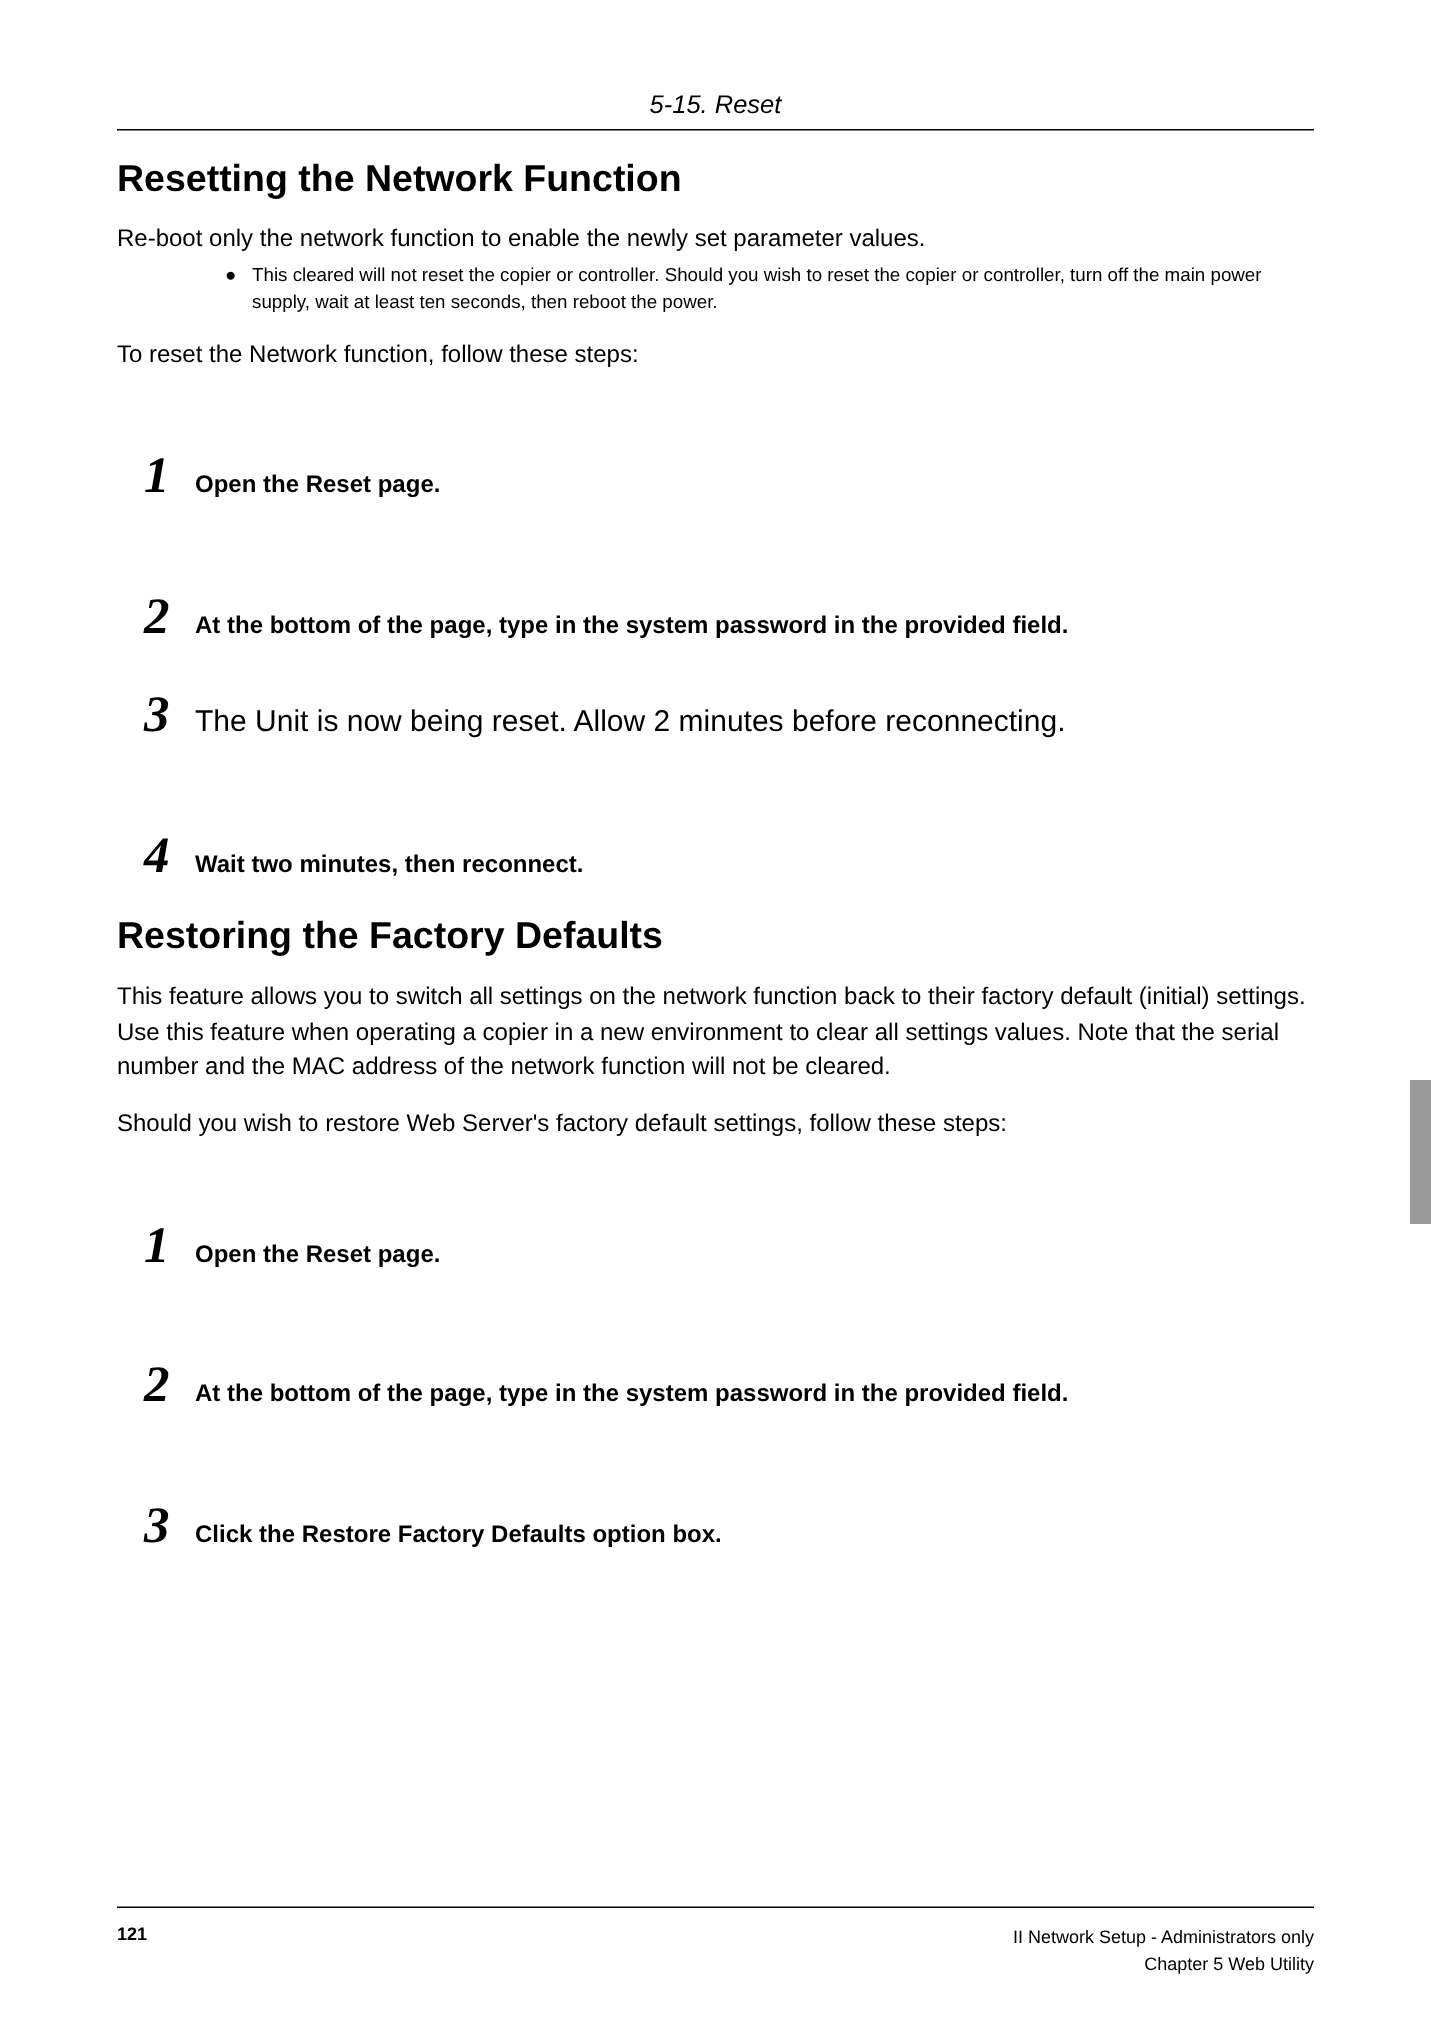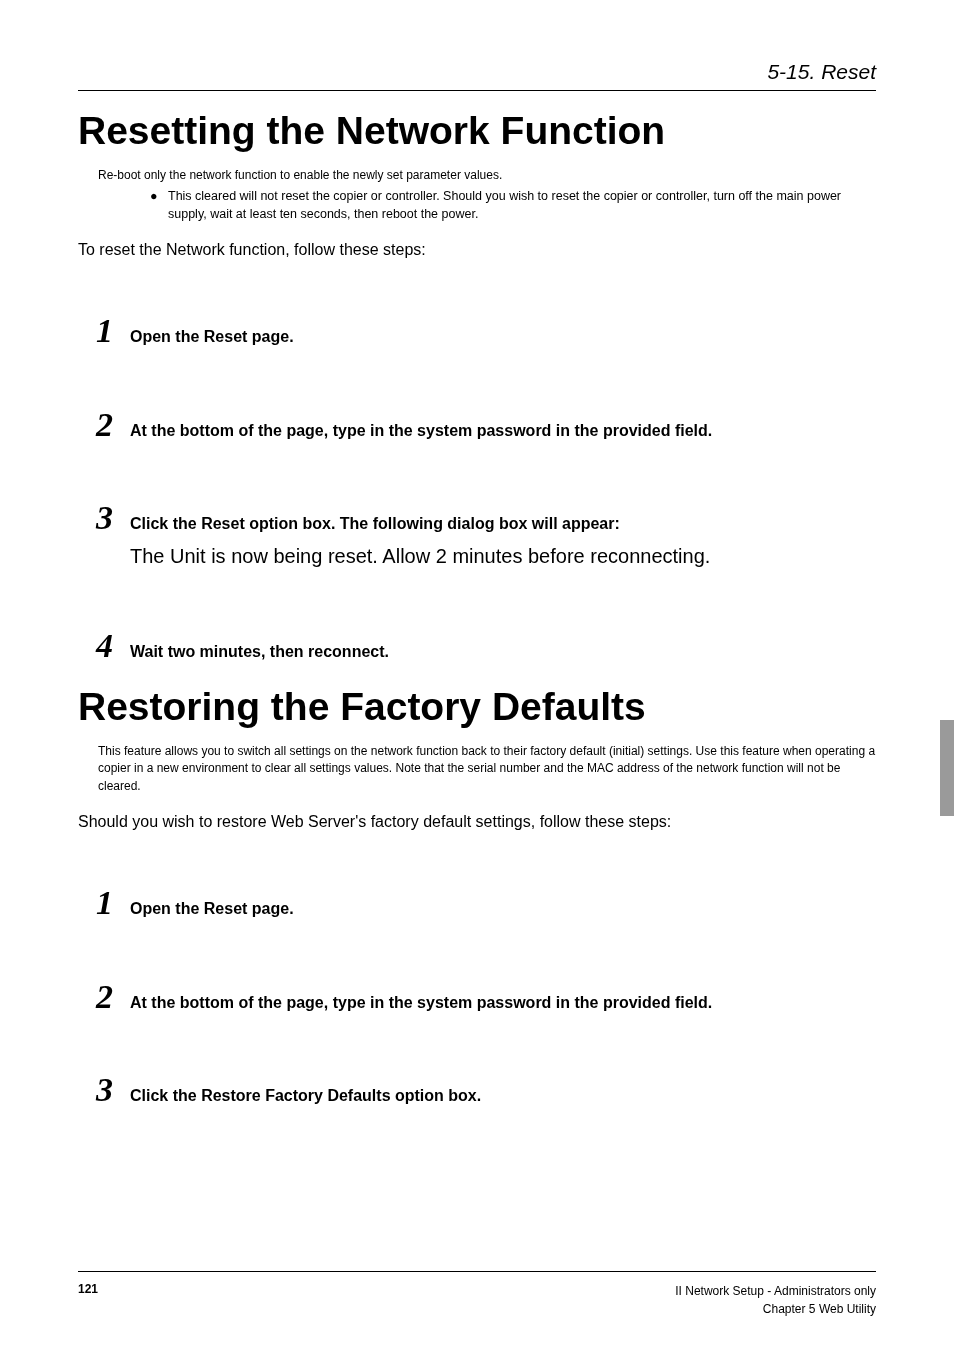--- a/index.html
+++ b/index.html
@@ -9,40 +9,39 @@
   }
   body {
     font-family: Arial, Helvetica, sans-serif;
     width: 954px;
     height: 1348px;
     background: #ffffff;
     position: relative;
     padding: 60px 78px 40px 78px;
   }
   .header-section {
-    text-align: right;
+    text-align: center;
     font-style: italic;
-    font-size: 21px;
+    font-size: 17px;
     margin-bottom: 6px;
   }
   .header-rule {
     border: none;
     border-top: 1.5px solid #000;
     margin-bottom: 18px;
   }
   .h1 {
-    font-size: 39px;
+    font-size: 25px;
     font-weight: bold;
     margin-bottom: 14px;
   }
   .body-text {
-    font-size: 12px;
+    font-size: 16px;
     line-height: 1.45;
     margin-bottom: 4px;
-    margin-left: 20px;
   }
   .memo-block {
     margin-left: 78px;
     margin-top: 2px;
     margin-bottom: 18px;
   }
   .memo-label {
     font-weight: bold;
     font-size: 13px;
     letter-spacing: 1px;
@@ -158,21 +157,20 @@
 <div class="step">
   <div class="step-num">2</div>
   <div class="step-content">
     <div class="step-title">At the bottom of the page, type in the system password in the provided field.</div>
   </div>
 </div>
 
 <div class="step">
   <div class="step-num">3</div>
   <div class="step-content">
-    <div class="step-title">Click the Reset option box. The following dialog box will appear:</div>
     <div class="step-body">The Unit is now being reset. Allow 2 minutes before reconnecting.</div>
   </div>
 </div>
 
 <div class="step">
   <div class="step-num">4</div>
   <div class="step-content">
     <div class="step-title">Wait two minutes, then reconnect.</div>
   </div>
 </div>

